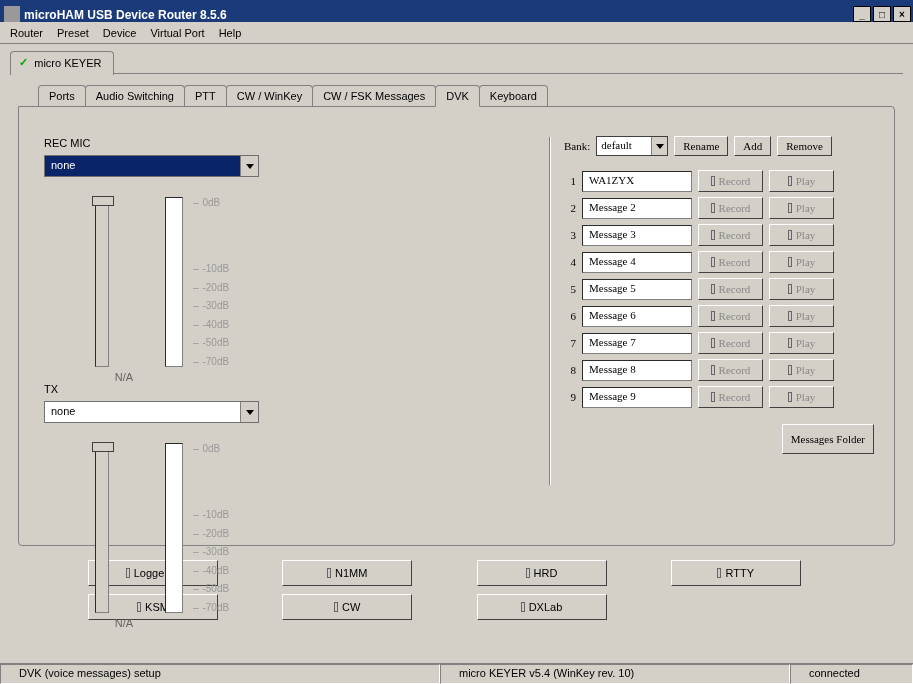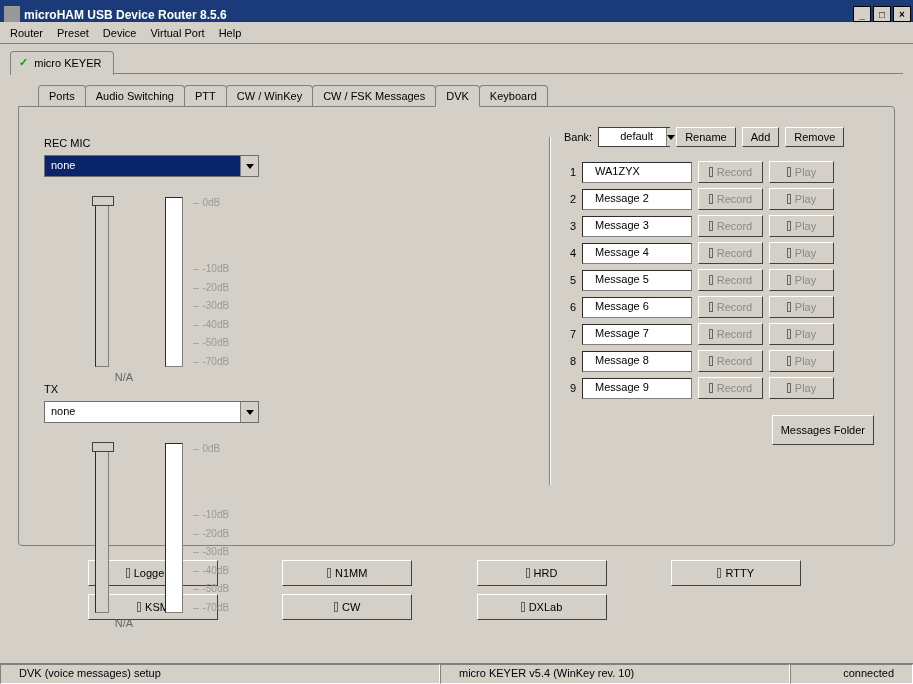--- a/index.html
+++ b/index.html
@@ -110,22 +110,23 @@
     padding: 18px;
   }
   
   .panel-left {
     position: absolute;
     left: 25px; top: 30px;
     width: 500px;
   }
   .panel-right {
     position: absolute;
-    left: 545px; top: 20px;
+    left: 545px; top: 29px;
     right: 20px;
+    font-family: Liberation Serif, serif;
   }
   .vline {
     position: absolute;
     left: 530px;
     top: 30px;
     bottom: 60px;
     width: 2px;
     border-left: 1px solid #808080;
     border-right: 1px solid #fff;
   }
@@ -184,21 +185,21 @@
   .na-label { text-align:center; color:#666; margin-top:4px; width:70px; }
   
   .bank-row { display:flex; align-items:center; gap:6px; margin-bottom: 14px; white-space: nowrap;}
   .small-combo {
     border: 1px solid #404040;
     background:#fff;
     display:flex;
     height: 20px;
     width: 72px;
   }
-  .small-combo .txt { flex:1; padding:2px 13px;margin-left:8px;}
+  .small-combo .txt { flex:1; padding:2px 4px;}
   .small-combo .btn { width:16px; background:#d4d0c8; border-left:1px solid #808080; display:flex;align-items:center;justify-content:center;}
   .btn3d {
     background: #d4d0c8;
     border: 1px solid;
     border-color: #fff #404040 #404040 #fff;
     padding: 3px 8px;
     cursor: default;
     font-size: 11px;
     display:inline-flex;
     align-items:center;
@@ -206,21 +207,21 @@
     gap:4px;
   }
   .btn3d.disabled { color:#888; }
   
   .msg-row { display:flex; align-items:center; gap:6px; margin-bottom: 5px;}
   .msg-row .idx { width: 12px; text-align:right;}
   .msg-row .msg-input {
     width: 110px; height: 21px;
     border: 1px inset #808080;
     background:#fff;
-    padding: 2px 12px;
+    padding: 2px 6px;
   }
   .msg-row .rec-btn, .msg-row .play-btn {
     width: 65px;
     height: 22px;
   }
   .led-off { width:4px; height:10px; border:1px solid #666; background:#ccc; display:inline-block;}
   .led-on { width:5px; height:11px; background:#0f0; border:1px solid #060; display:inline-block;}
   
   .bottom-btns {
     margin: 14px 70px 0 70px;
@@ -239,21 +240,21 @@
     background:#d4d0c8;
   }
   .statusbar .cell {
     border:1px solid;
     border-color:#808080 #fff #fff #808080;
     padding: 2px 18px;
     flex: 0 0 auto;
   }
   .statusbar .cell.c1 { width: 440px;}
   .statusbar .cell.c2 { width: 350px;}
-  .statusbar .cell.c3 { flex:1;text-align:right;}
+  .statusbar .cell.c3 { flex:1;}
   .tri-down {
     width:0;height:0;border-left:4px solid transparent;border-right:4px solid transparent;border-top:5px solid #000;
   }
 </style>
 </head>
 <body>
 
 <div class="titlebar">
   <span class="app-icon"></span>
   <span class="title">microHAM USB Device Router 8.5.6</span>

